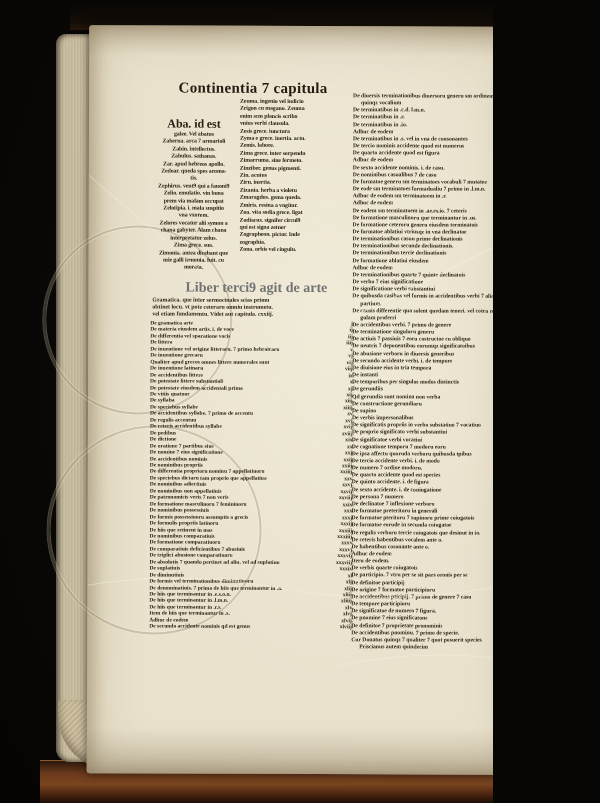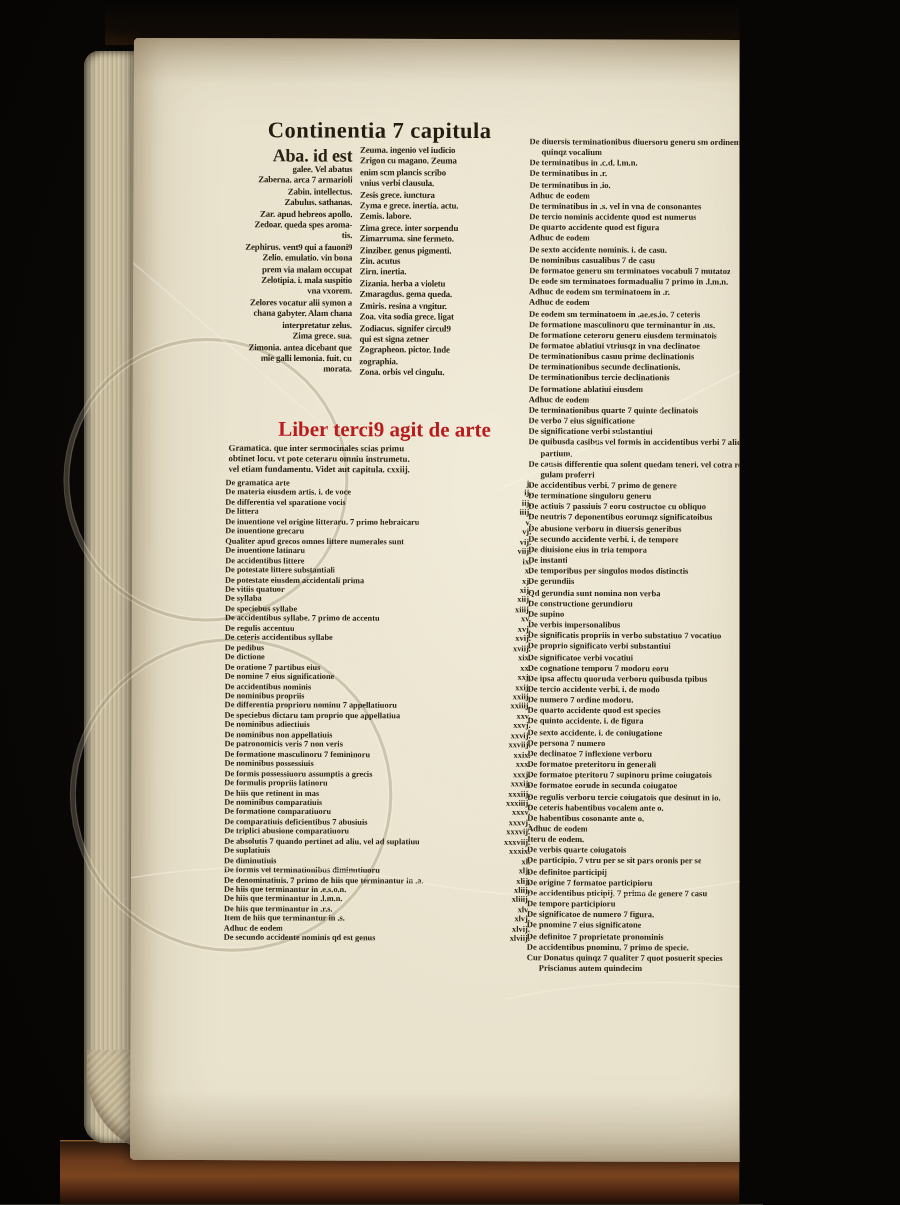--- a/index.html
+++ b/index.html
@@ -40,25 +40,25 @@
         box-shadow:inset 0 0 0 1px rgba(255,250,235,.30), 0 0 0 1px rgba(255,250,235,.25);}
   .seal.s1{left:-45px;top:200px;width:185px;height:185px;}
   .seal.s2{left:-40px;top:400px;width:210px;height:205px;}
   
   .ink{color:#2b2215;}
   .hdr{position:absolute;font-weight:bold;font-size:15px;letter-spacing:.3px;text-align:center;color:#241c10;}
   .hdr-left{left:66px;top:54px;width:196px;}
   .hdr-right{left:268px;top:50px;width:170px;}
   .gloss{position:absolute;left:64px;top:72px;width:202px;display:flex;gap:5px;color:#2b2215;}
   .gloss-col{font-weight:bold;font-size:5.9px;line-height:7.4px;letter-spacing:-.1px;white-space:nowrap;overflow:hidden;}
-  .gloss-col.c1{width:82px;text-align:right;}
+  .gloss-col.c1{width:82px;text-align:center;margin-top:20px;}
   .gloss-col.c2{width:115px;}
   .gloss-col .lede{font-size:12px;line-height:13px;font-weight:bold;}
   .sect-hdr{position:absolute;left:70px;top:254px;width:196px;text-align:center;
-            font-weight:bold;font-size:14px;color:#b91c1c;}
+            font-weight:bold;font-size:14px;color:#737373;}
   .intro{position:absolute;left:64px;top:271px;width:200px;font-weight:bold;
          font-size:5.9px;line-height:6.9px;color:#2b2215;white-space:nowrap;overflow:hidden;}
   .toc{position:absolute;font-weight:bold;color:#2b2215;}
   .toc-left{left:62px;top:294px;width:204px;font-size:5.55px;line-height:6.45px;}
   .toc-right{left:264px;top:66px;width:180px;font-size:5.7px;line-height:7.15px;}
   .row{display:flex;justify-content:space-between;white-space:nowrap;}
   .row .t{overflow:hidden;}
   .row .n{padding-left:3px;}
   .row .cont{padding-left:8px;}
   svg.threads{position:absolute;left:0;top:0;pointer-events:none;}

